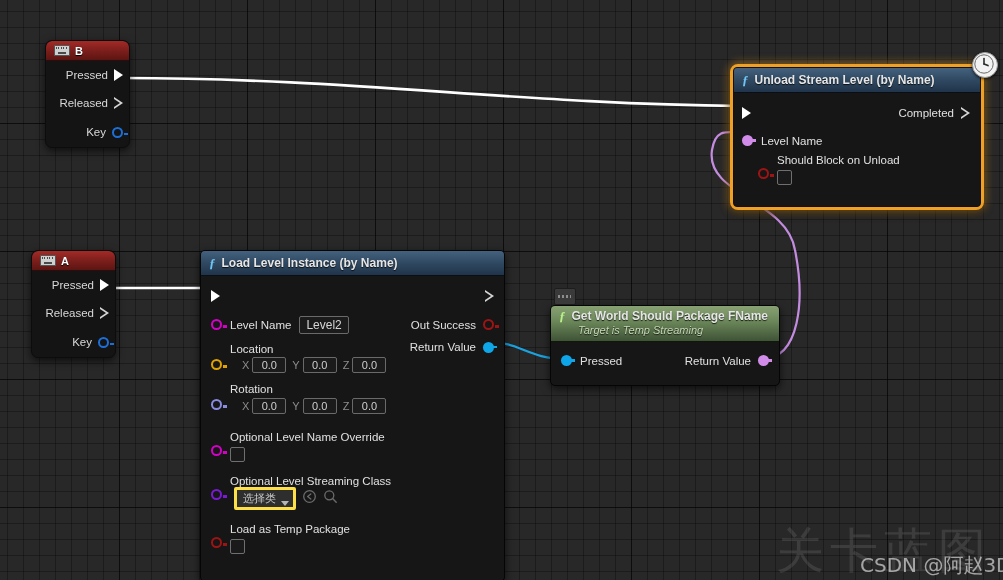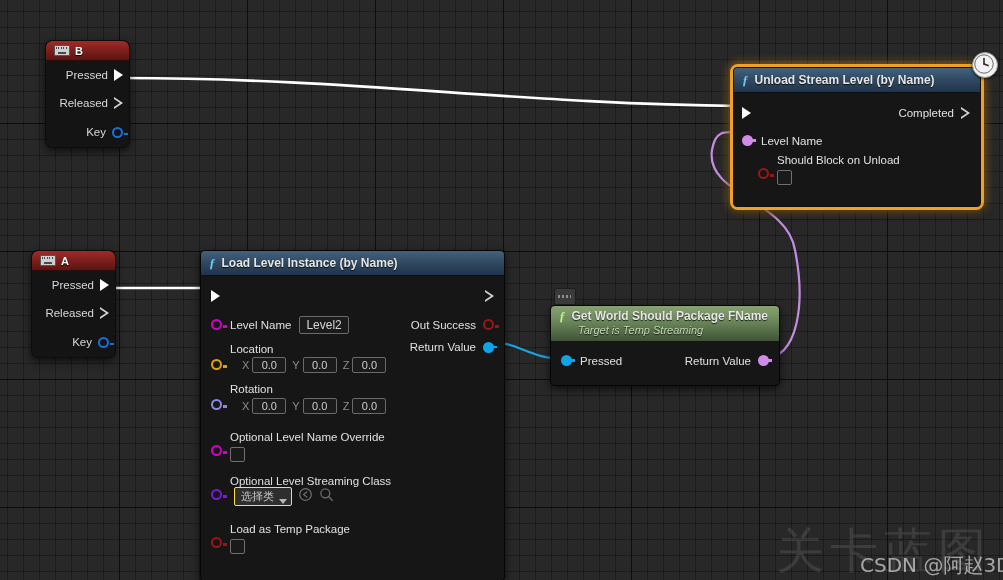--- a/index.html
+++ b/index.html
@@ -267,21 +267,21 @@
     width: 13px; height: 13px;
     border: 1px solid #6f6f6f;
     background: #1a1a1a;
     border-radius: 2px;
   }
   .combo {
     display: inline-flex;
     align-items: flex-end;
     gap: 5px;
     background: #2e2e2e;
-    border: 1px solid #fde047;
+    border: 3px solid #fde047;
     border-radius: 2px;
     padding: 1px 4px 1px 6px;
     color: #cacaca;
     font-size: 11px;
     font-family: "DejaVu Sans", sans-serif;
   }
   .caret {
     width: 0; height: 0;
     border-left: 4px solid transparent;
     border-right: 4px solid transparent;

